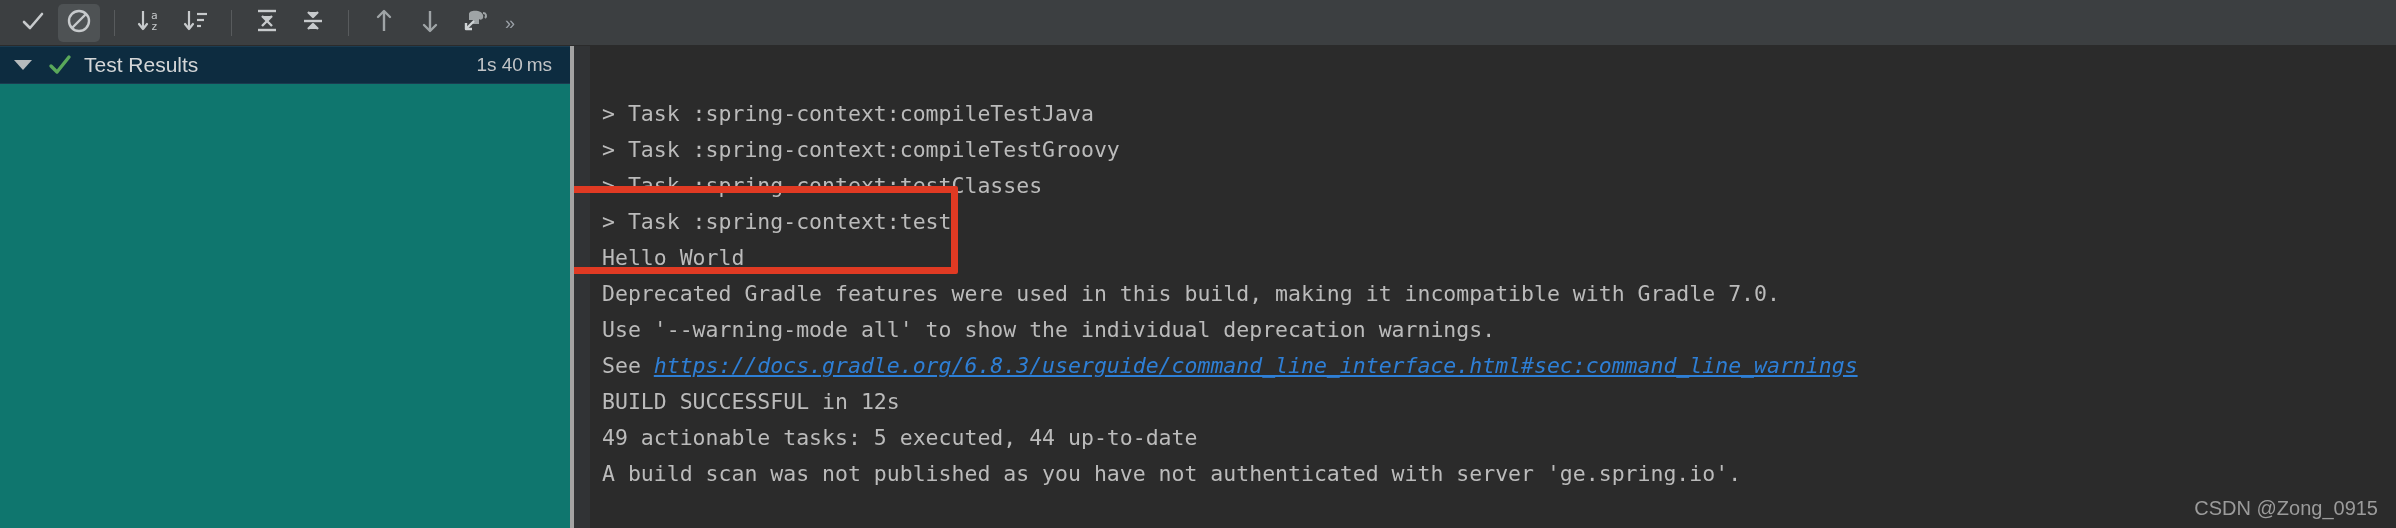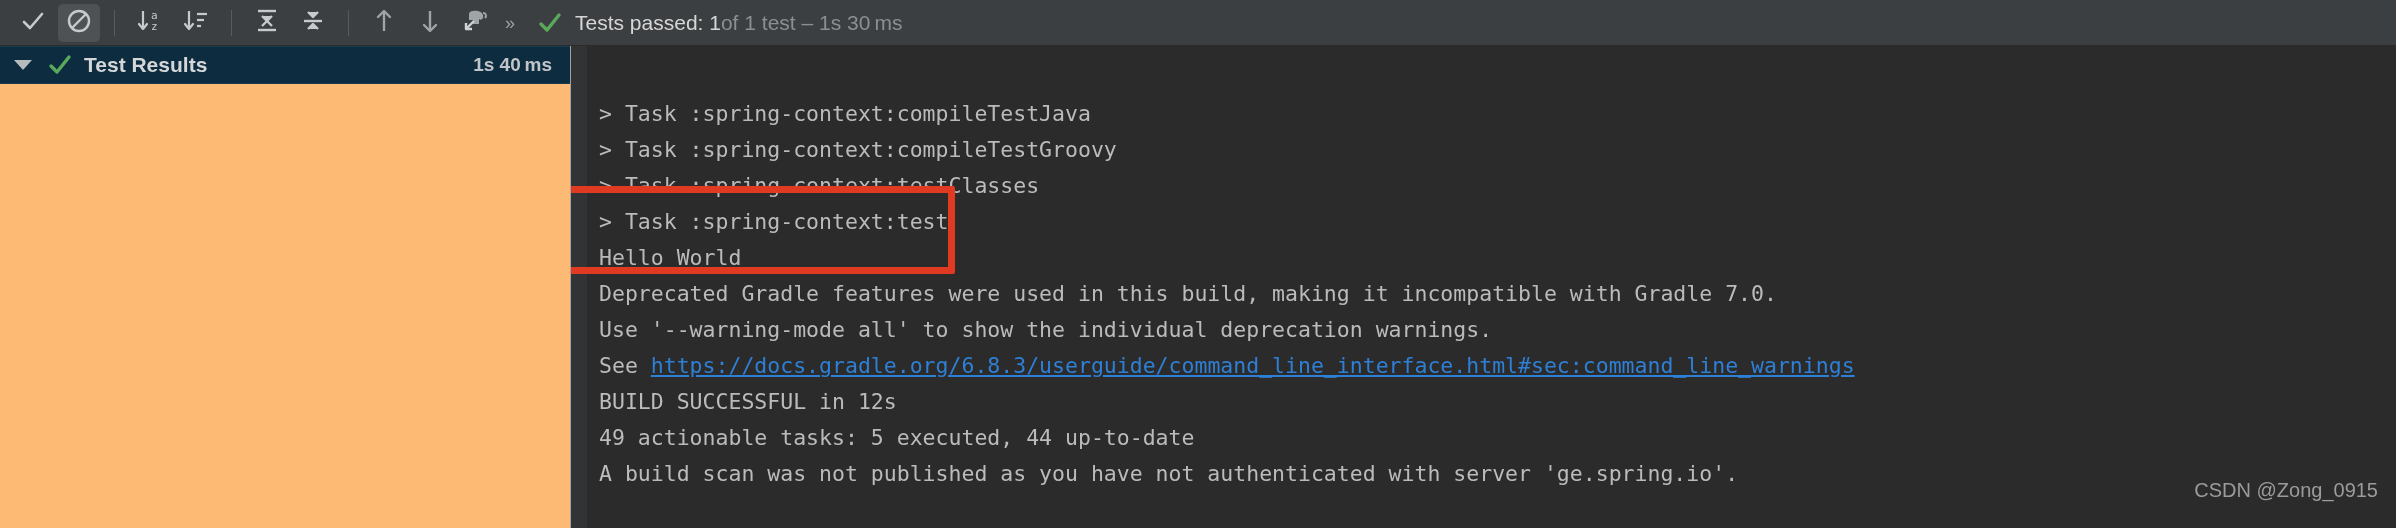--- a/index.html
+++ b/index.html
@@ -77,24 +77,23 @@
 
   
   .split {
     flex: 1;
     display: flex;
     min-height: 0;
   }
   .sidebar {
     width: 570px;
     min-width: 570px;
-    background: #fdba74;
-    border-right: 1px solid #a3a3a3;
+    background: #0f766e;
+    border-right: 4px solid #a3a3a3;
     position: relative;
-    font-weight: bold;
   }
   .tree-row {
     height: 38px;
     background: #0d2c40;
     display: flex;
     align-items: center;
     padding: 0 18px 0 14px;
     box-sizing: border-box;
     border-top: 1px solid #1b3b50;
     border-bottom: 1px solid #1b3b50;
@@ -140,33 +139,34 @@
     font-size: 21.5px;
     line-height: 36px;
     color: #bbbbbb;
     white-space: pre;
     margin-top: 36px;
   }
   .line { height: 36px; }
   .link {
     color: #2e7fd6;
     text-decoration: underline;
+    font-style: italic;
   }
 
   
   .redbox {
     position: absolute;
     border: 7px solid #e03a23;
     border-radius: 2px;
     pointer-events: none;
   }
   .watermark {
     position: absolute;
     right: 18px;
-    bottom: 26px;
+    bottom: 8px;
     color: #9b9b9b;
     font-size: 20px;
     font-family: "Liberation Sans", sans-serif;
   }
 </style>
 </head>
 <body>
 
 <div id="app">
 
@@ -263,29 +263,20 @@
           <path d="M8 7 C8 4 13 3 17 4 C21 5 23 8 22 11 C21 13 19 13 18 12 L18 17 L12 17 L12 13 L8 13 Z" fill="#9fa4a6"></path>
           <path d="M22 6 C25 6 26 9 24 11" stroke="#9fa4a6" stroke-width="2" fill="none"></path>
           <path d="M5 22 L13 14" stroke="#cfd3d5" stroke-width="2.4"></path>
           <path d="M5 16 L5 22 L11 22" stroke="#cfd3d5" stroke-width="2.4" fill="none" stroke-linejoin="round"></path>
         </svg>
       </span>
     </div>
 
     <div class="tb-chev">»</div>
 
-    <div class="tb-status">
-      <span class="check-glyph">
-        <svg width="26" height="26" viewBox="0 0 26 26">
-            <path d="M4 14 L10 20 L22 5" stroke="#5aa85a" stroke-width="3.4" fill="none" stroke-linecap="round" stroke-linejoin="round"></path>
-          </svg>
-      </span>
-      <span class="st-strong">Tests passed: 1</span>
-      <span class="st-dim"> of 1 test – 1s 30 ms</span>
-    </div>
   </div>
 
   <div class="split">
 
     <div class="sidebar">
       <div class="tree-row">
         <span class="tri"></span>
         <span class="tree-check">
           <svg width="24" height="24" viewBox="0 0 24 24">
               <path d="M3 13 L9 19 L21 4" stroke="#5aa85a" stroke-width="3.4" fill="none" stroke-linecap="round" stroke-linejoin="round"></path>

